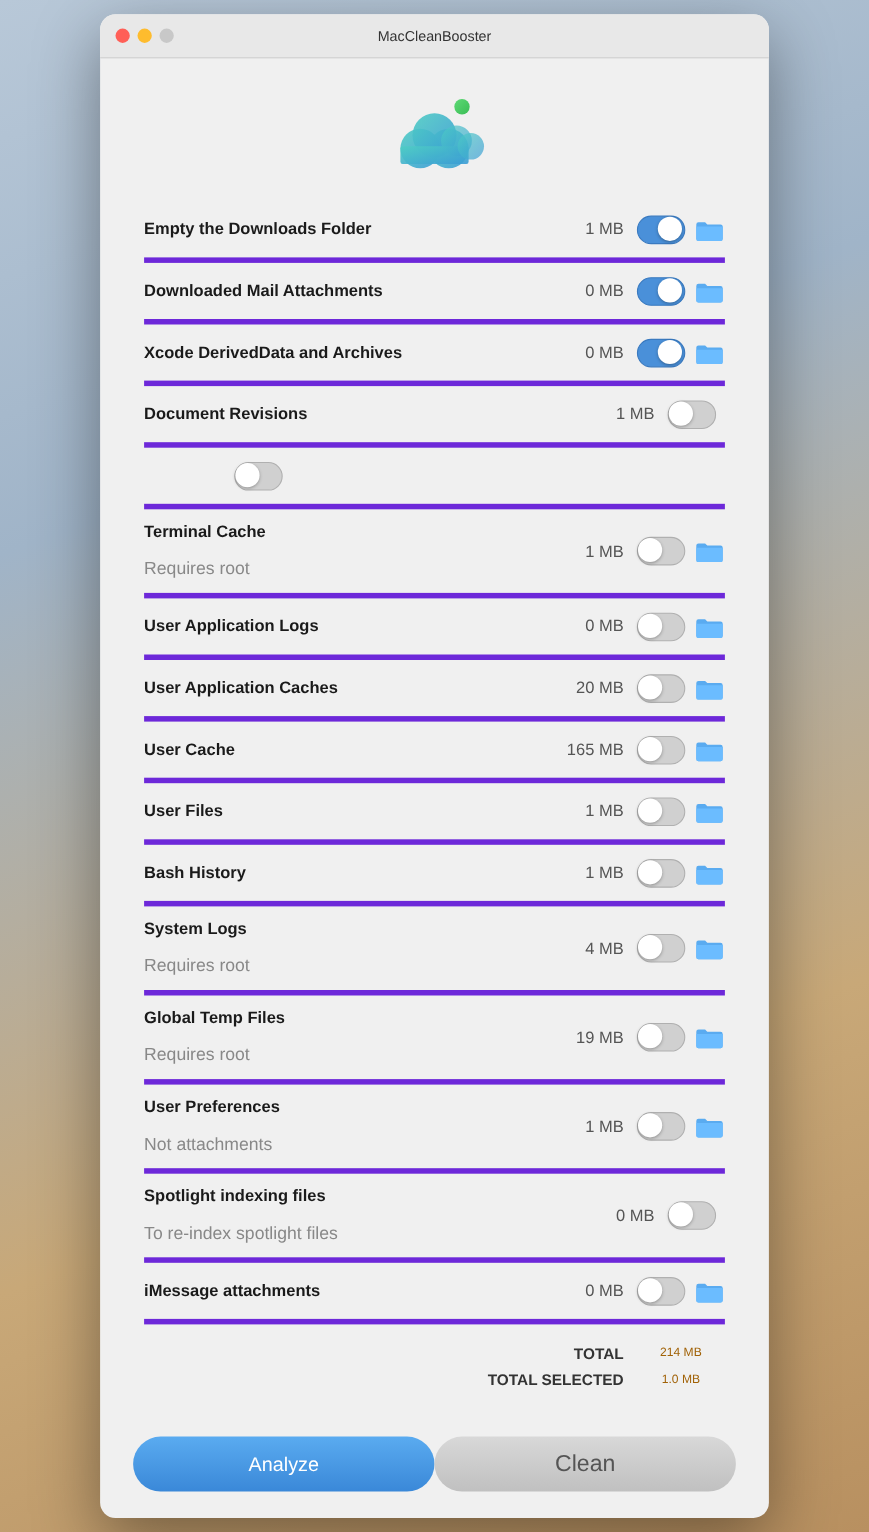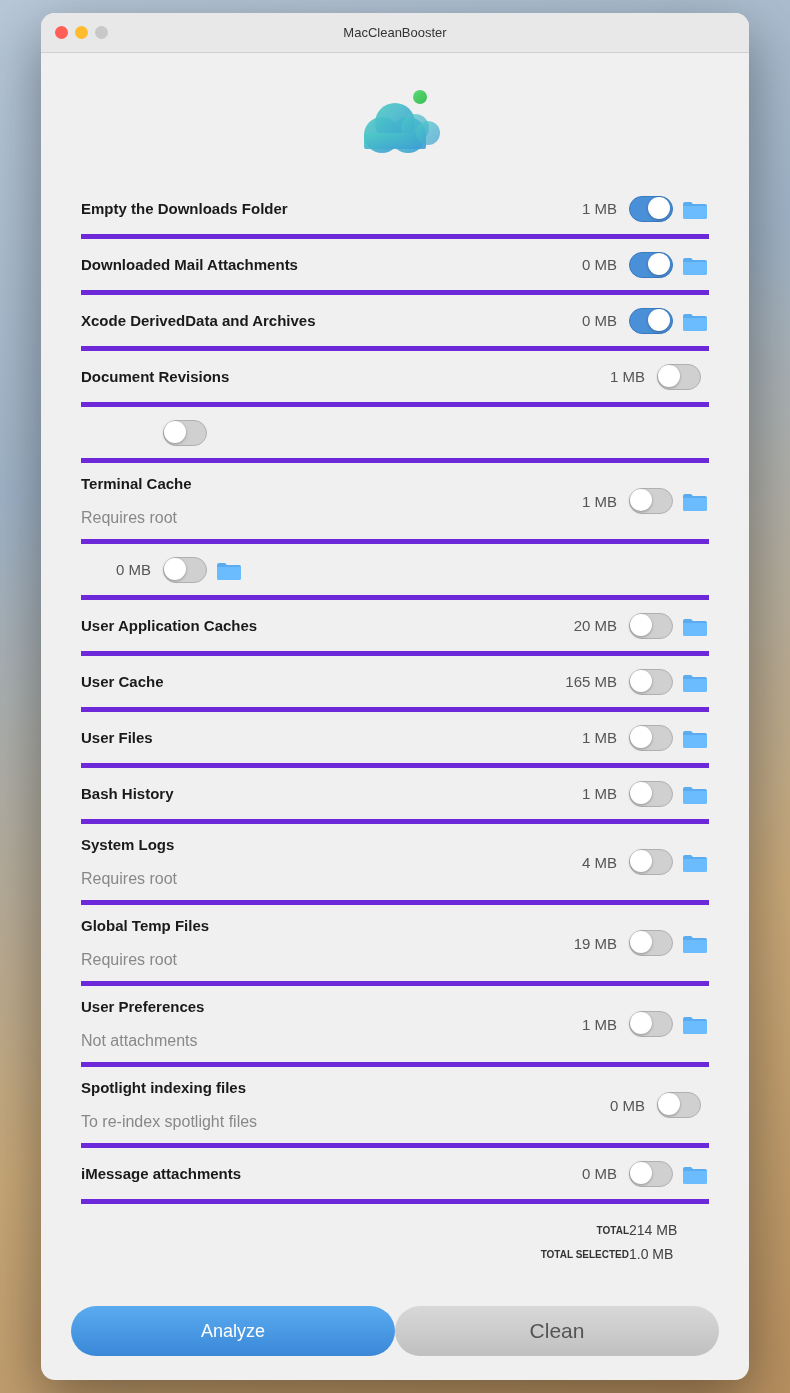--- a/index.html
+++ b/index.html
@@ -8,21 +8,21 @@
       width: 790px;
       height: 1393px;
       background: linear-gradient(160deg, #b8c8d8 0%, #a0b4c8 30%, #c8a878 70%, #b89060 100%);
       display: flex;
       align-items: center;
       justify-content: center;
       font-family: -apple-system, BlinkMacSystemFont, 'Helvetica Neue', sans-serif;
     }
 
     .window {
-      width: 708px;
+      width: 608px;
       min-height: 1340px;
       background: #f0f0f0;
       border-radius: 14px;
       box-shadow: 0 20px 60px rgba(0,0,0,0.4);
       overflow: hidden;
       display: flex;
       flex-direction: column;
     }
 
     .titlebar {
@@ -163,29 +163,31 @@
     }
 
     .total-row {
       display: flex;
       justify-content: flex-end;
       align-items: center;
       padding: 4px 0;
     }
 
     .total-label {
-      font-size: 10px;
+      font-size: 14px;
       font-weight: 700;
       color: #333;
+      margin-right: 12px;
     }
 
     .total-value {
-      font-size: 14px;
-      color: #404040;
+      font-size: 11px;
+      color: #a16207;
       min-width: 80px;
+      text-align: center;
     }
 
     .buttons-area {
       display: flex;
       padding: 16px 30px 24px;
     }
 
     .btn-analyze {
       flex: 1;
       height: 50px;
@@ -313,20 +315,23 @@
           <div class="row-size">1 MB</div>
           <div class="toggle off">
             <div class="toggle-knob"></div>
           </div>
           <div class="folder-icon"><svg viewBox="0 0 28 22" xmlns="http://www.w3.org/2000/svg">
         <path d="M2 6 Q2 4 4 4 L10 4 L12 6 L24 6 Q26 6 26 8 L26 19 Q26 21 24 21 L4 21 Q2 21 2 19 Z" fill="#5aabf0"></path>
         <path d="M2 8 L26 8 L26 19 Q26 21 24 21 L4 21 Q2 21 2 19 Z" fill="#6bbcff"></path>
       </svg></div>
         </div>
         <div class="row">
+          <div class="row-info">
+            <div class="row-title">User Application Logs</div>
+          </div>
           <div class="row-size">0 MB</div>
           <div class="toggle off">
             <div class="toggle-knob"></div>
           </div>
           <div class="folder-icon"><svg viewBox="0 0 28 22" xmlns="http://www.w3.org/2000/svg">
         <path d="M2 6 Q2 4 4 4 L10 4 L12 6 L24 6 Q26 6 26 8 L26 19 Q26 21 24 21 L4 21 Q2 21 2 19 Z" fill="#5aabf0"></path>
         <path d="M2 8 L26 8 L26 19 Q26 21 24 21 L4 21 Q2 21 2 19 Z" fill="#6bbcff"></path>
       </svg></div>
         </div>
         <div class="row">

